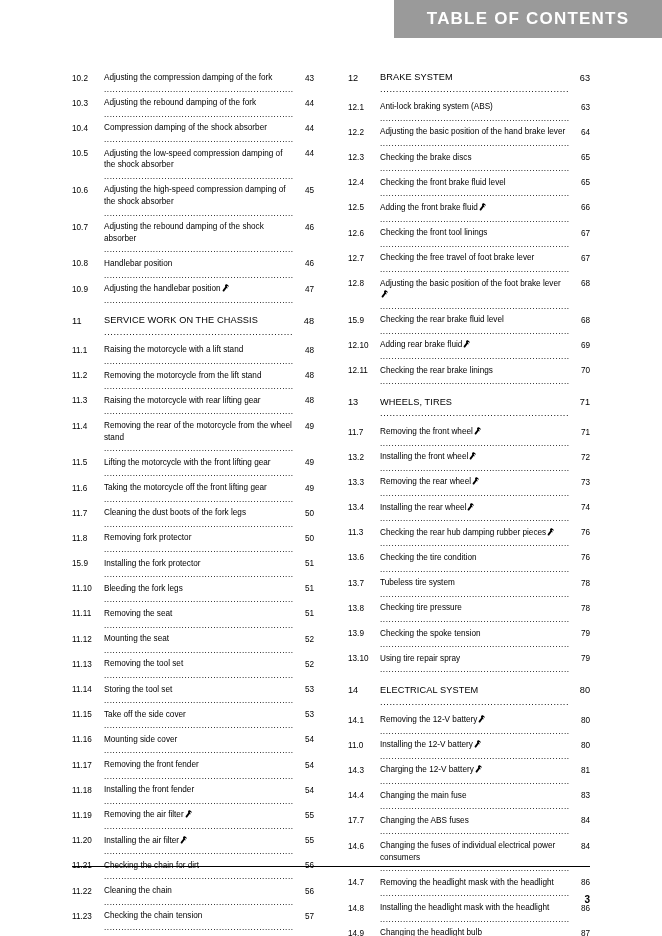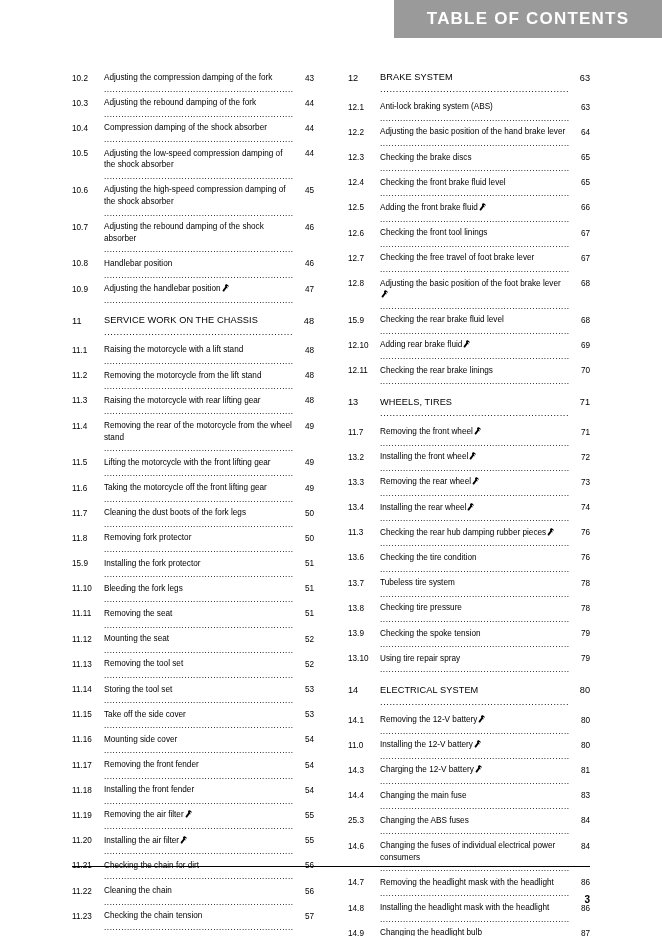--- a/index.html
+++ b/index.html
@@ -460,21 +460,21 @@
               <path d="M7.4 0.6 C6.0 0.2 4.6 1.0 4.3 2.4 C4.15 3.05 4.3 3.7 4.65 4.2 L0.9 9.0 C0.4 9.6 0.5 10.5 1.1 11.0 C1.7 11.5 2.6 11.4 3.1 10.8 L6.7 6.1 C7.3 6.3 8.0 6.25 8.55 5.9 L6.8 4.15 L8.1 2.85 L9.85 4.6 C10.2 3.2 9.1 1.1 7.4 0.6 Z" fill="#000"></path>
             </svg><span class="dots"> ......................................................................</span></div>
           <div class="page-no">81</div>
         </div>
         <div class="toc-row">
           <div class="num">14.4</div>
           <div class="title" style="overflow: hidden; white-space: normal;"><span>Changing the main fuse</span><span class="dots"> ......................................................................</span></div>
           <div class="page-no">83</div>
         </div>
         <div class="toc-row">
-          <div class="num">25.3</div>
+          <div class="num">17.7</div>
           <div class="title" style="overflow: hidden; white-space: normal;"><span>Changing the ABS fuses</span><span class="dots"> ......................................................................</span></div>
           <div class="page-no">84</div>
         </div>
         <div class="toc-row">
           <div class="num">14.6</div>
           <div class="title" style="overflow: hidden; white-space: normal;"><span>Changing the fuses of individual electrical power consumers</span><span class="dots"> ......................................................................</span></div>
           <div class="page-no">84</div>
         </div>
         <div class="toc-row">
           <div class="num">14.7</div>

